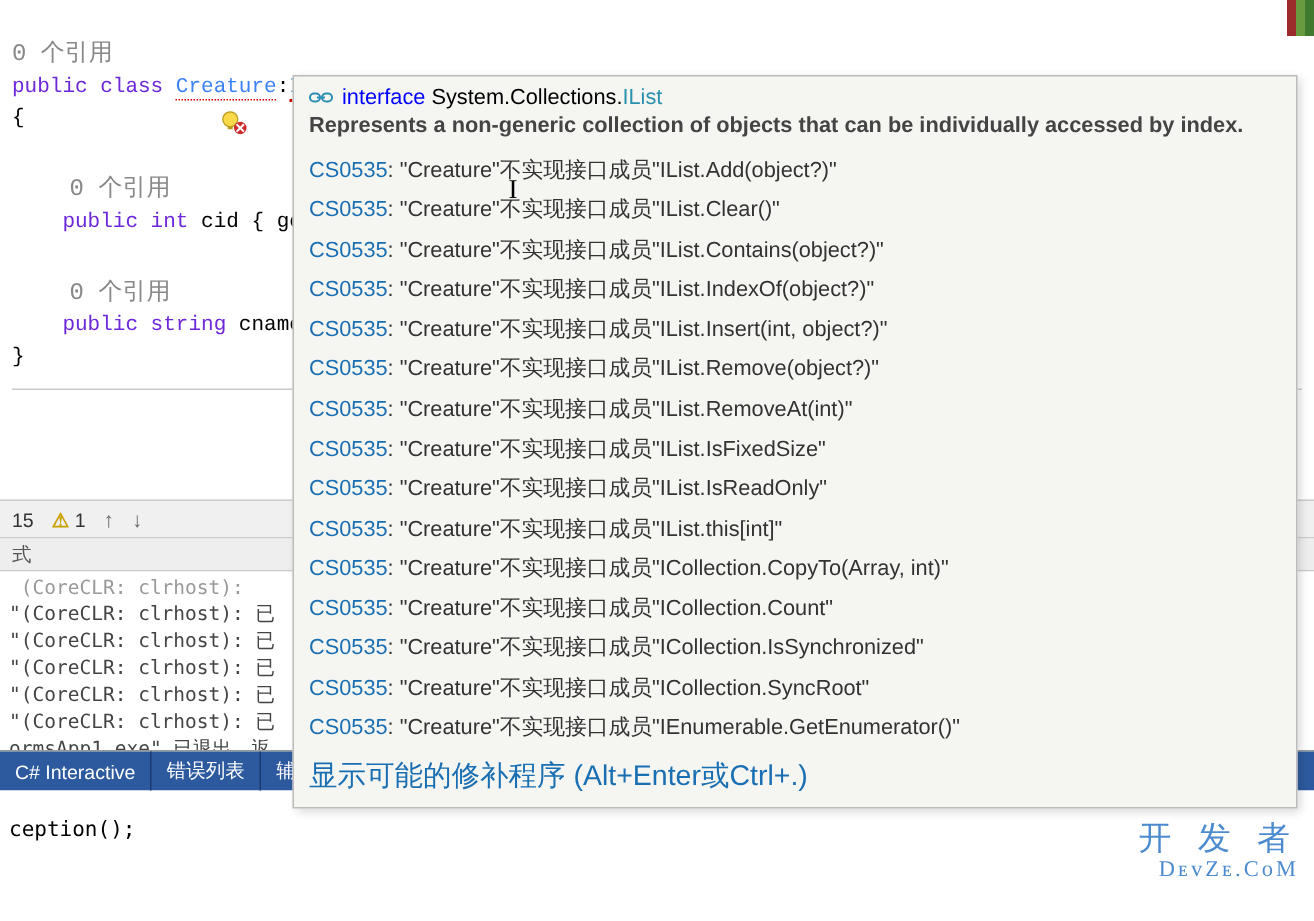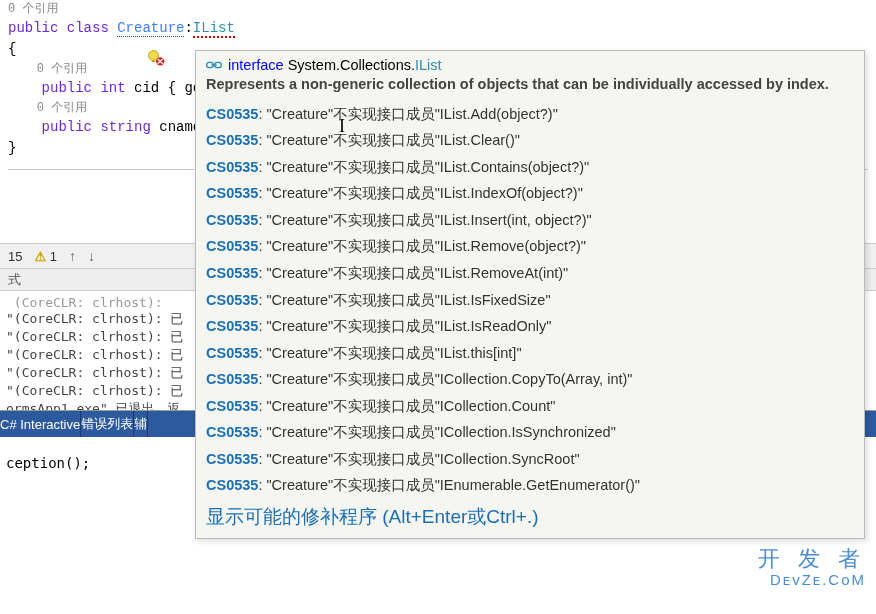--- a/index.html
+++ b/index.html
@@ -15,21 +15,21 @@
   }
   .editor-area {
     padding: 0 8px;
     background: #fff;
     font-family: Consolas, "Courier New", monospace;
     font-size: 14px;
     line-height: 1.5;
     position: relative;
   }
   .code-line { white-space: pre; }
-  .ref-count { color: #888; font-size: 12px; }
+  .ref-count { color: #888; font-size: 16px; margin-top: 24px; }
   .kw { color: #6d28d9; }
   .type { color: #2b91af; }
   .ident { color: #3b82f6; border-bottom: 1px dotted #c00; }
   .plain { color: #000; }
   .bulb-badge {
     position: absolute;
     left: 145px; top: 48px;
     width: 22px; height: 20px;
     display: flex; align-items: center; justify-content: center;
   }
@@ -79,21 +79,21 @@
   
   .bottom-tabs {
     background: #2d5a9e;
     color: #fff;
     display: flex;
     height: 26px;
     align-items: stretch;
     font-size: 13px;
   }
   .bottom-tabs .tab {
-    padding: 4px 0;
+    padding: 4px 10px;
     border-right: 1px solid #1a3a6e;
     display: flex;
     align-items: center;
   }
   .bottom-lower {
     background: #fff;
     padding: 18px 6px 6px 6px;
     font-family: Consolas, monospace;
     font-size: 14px;
     color: #000;
@@ -125,21 +125,21 @@
     margin-bottom: 10px;
     line-height: 1.35;
     font-size: 14.5px;
     font-weight: bold;
   }
   .err-line {
     margin: 7px 0;
     line-height: 1.35;
     font-size: 14.5px;
   }
-  .err-code { color: #1a6fb3; font-weight: bold; }
+  .err-code { color: #1a6fb3; }
   .err-msg { color: #333; }
   .tooltip-footer {
     color: #1a6fb3;
     margin-top: 8px;
     font-size: 19px;
   }
   .text-cursor {
     position: absolute;
     left: 339px; top: 116px;
     font-family: serif;
@@ -157,21 +157,21 @@
   .stripe { width: 6px; height: 100%; }
   .stripe.red { background: #9c2b2b; }
   .stripe.g1 { background: #6a9a3f; }
   .stripe.g2 { background: #3f7a2f; }
   
   .watermark {
     position: absolute;
     right: 10px;
     bottom: 26px;
     color: #3a7fca;
-    font-family: Liberation Sans, sans-serif;
+    font-family: Liberation Serif, serif;
     font-size: 22px;
     letter-spacing: 6px;
     z-index: 5;
     opacity: 0.9;
     text-align: right;
     line-height: 1.1;
   }
   .watermark .sub {
     font-size: 15px;
     letter-spacing: 2px;

